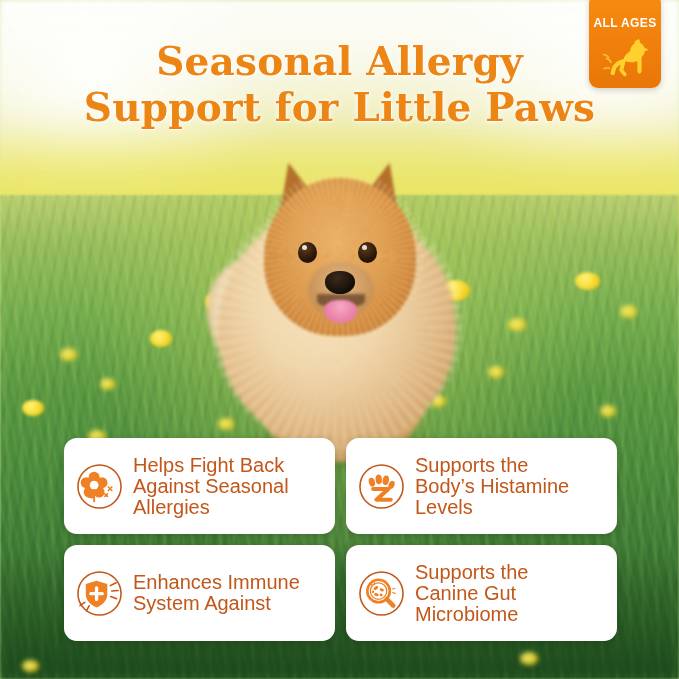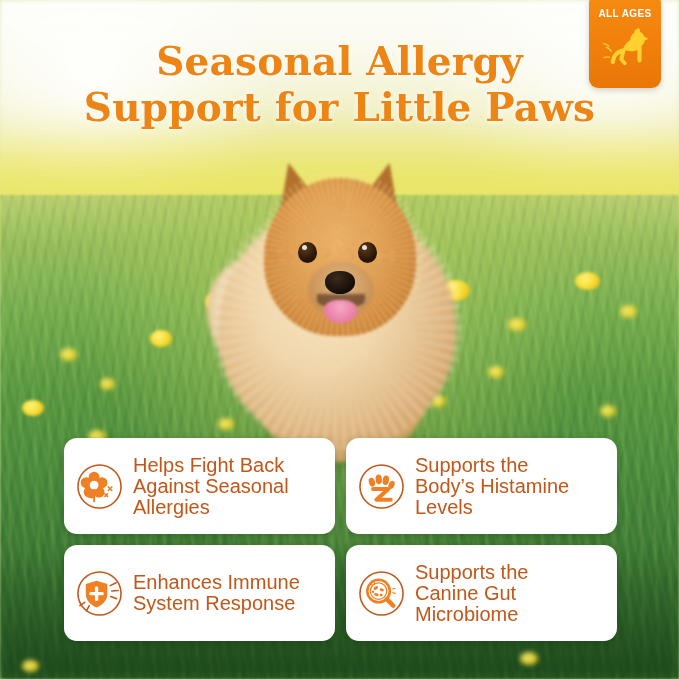--- a/index.html
+++ b/index.html
@@ -180,23 +180,23 @@
   
   .badge {
     position: absolute; right: 18px; top: -4px;
     width: 72px; height: 92px;
     background: linear-gradient(180deg, #f78b12 0%, #f07f0b 55%, #e87708 100%);
     border-radius: 7px 7px 9px 9px;
     box-shadow: 0 2px 6px rgba(0,0,0,.18);
     display: flex; flex-direction: column; align-items: center;
   }
   .badge-text {
-    margin-top: 12px;
+    margin-top: 20px;
     color: #ffffff;
-    font-size: 10px;
+    font-size: 12px;
     font-weight: 700;
     letter-spacing: .4px;
     font-family: "Liberation Sans", sans-serif;
   }
   .badge-dog { margin-top: 2px; }
 
   
   .cards {
     position: absolute; left: 64px; top: 438px;
     width: 553px; height: 203px;
@@ -340,21 +340,21 @@
         <path d="M21 18.4 v11.6 M15.2 24.2 h11.6" stroke="#ffffff" stroke-width="3.4" stroke-linecap="round"></path>
         <g stroke="#c2571a" stroke-width="1.6" stroke-linecap="round">
           <path d="M35 16 l6 -3"></path>
           <path d="M36.5 21.5 l6.5 -.6"></path>
           <path d="M35.5 27 l6 2.4"></path>
           <path d="M9 33 l-5 3.4"></path>
           <path d="M13.5 36.5 l-2.8 5.2"></path>
         </g>
       </svg>
       <div class="card-text">Enhances Immune
-System Response</div>
+System Against</div>
     </div>
 
     <div class="card">
       <svg class="card-icon" viewBox="0 0 48 48" aria-hidden="true">
         <circle cx="24" cy="24" r="22" fill="none" stroke="#c2571a" stroke-width="1.6"></circle>
         <circle cx="21" cy="21.5" r="11.5" fill="none" stroke="#ef8024" stroke-width="2.6"></circle>
         <circle cx="21" cy="21.5" r="8.4" fill="none" stroke="#ef8024" stroke-width="1.3"></circle>
         <path d="M29.4 29.8 l6.6 6.6" stroke="#ef8024" stroke-width="4.6" stroke-linecap="round"></path>
         <g fill="#ef8024">
           <ellipse cx="18.2" cy="18.4" rx="2.5" ry="1.6" transform="rotate(-28 18.2 18.4)"></ellipse>

